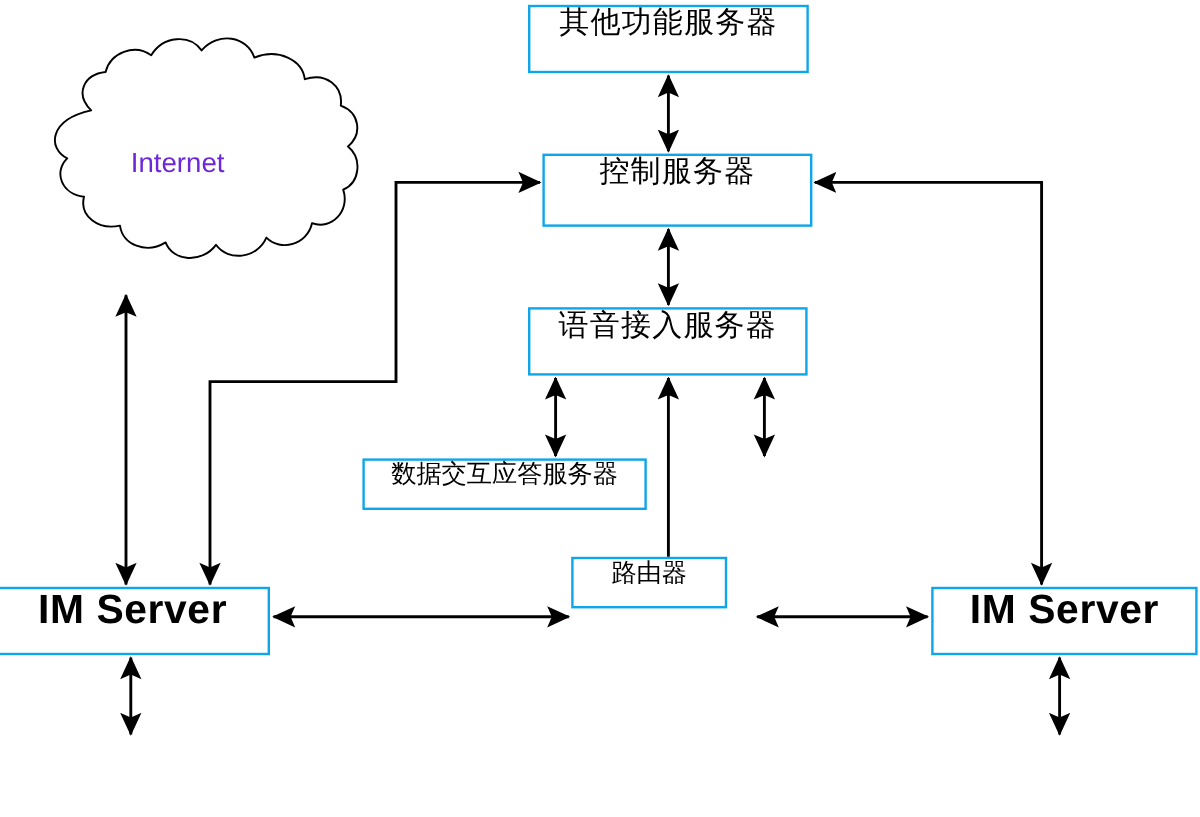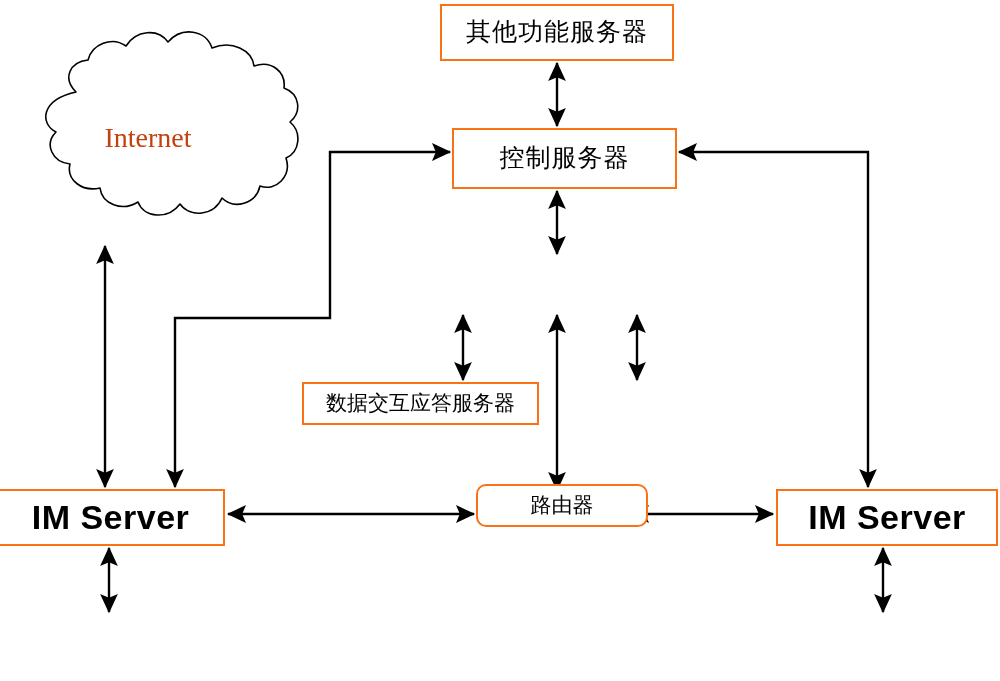--- a/index.html
+++ b/index.html
@@ -21,24 +21,24 @@
   #wires {
     position: absolute;
     left: 0;
     top: 0;
     width: 1000px;
     height: 681px;
   }
   .node {
     position: absolute;
     box-sizing: border-box;
-    border: 2px solid #f97316;
+    border: 2px solid #0ea5e9;
     background: #ffffff;
     display: flex;
-    align-items: center;
+    align-items: flex-start;
     justify-content: center;
     text-align: center;
     color: #000000;
     z-index: 5;
     line-height: 1.05;
   }
   .node .label {
     display: block;
     white-space: nowrap;
   }
@@ -57,35 +57,35 @@
     font-size: 34px;
     letter-spacing: 0.5px;
     font-weight: bold;
   }
   
   #node-other-function { left: 440px; top: 4px;   width: 234px; height: 57px; }
   #node-control        { left: 452px; top: 128px; width: 225px; height: 61px; }
   #node-voice-access   { left: 440px; top: 256px; width: 233px; height: 57px; }
   #node-data-response  { left: 302px; top: 382px; width: 237px; height: 43px; }
   #node-voice-intercom { left: 593px; top: 382px; width: 186px; height: 43px; }
-  #node-router         { left: 476px; top: 484px; width: 172px; height: 43px; border-radius: 10px; }
+  #node-router         { left: 476px; top: 464px; width: 130px; height: 43px; }
   #node-im-server-1    { left: -4px;  top: 489px; width: 229px; height: 57px; }
   #node-im-server-2    { left: 776px; top: 489px; width: 222px; height: 57px; }
   #node-client-1       { left: 22px;  top: 614px; width: 174px; height: 64px; }
   #node-client-2       { left: 796px; top: 614px; width: 174px; height: 64px; }
 
   #cloud-label {
     position: absolute;
     left: 58px;
     top: 122px;
     width: 180px;
     text-align: center;
-    font-family: Liberation Serif, serif;
-    font-size: 28px;
-    color: #c2410c;
+    font-family: Liberation Sans, sans-serif;
+    font-size: 23px;
+    color: #6d28d9;
     z-index: 6;
   }
 </style>
 </head>
 <body>
 
 <div id="diagram">
 
   <svg id="wires" viewBox="0 0 1000 681" xmlns="http://www.w3.org/2000/svg">
     <defs>
@@ -143,20 +143,23 @@
   <div id="cloud-label">Internet</div>
 
   <div class="node cjk" id="node-other-function">
     <span class="label">其他功能服务器</span>
   </div>
 
   <div class="node cjk" id="node-control">
     <span class="label">控制服务器</span>
   </div>
 
+  <div class="node cjk" id="node-voice-access">
+    <span class="label">语音接入服务器</span>
+  </div>
 
   <div class="node cjk-sm" id="node-data-response">
     <span class="label">数据交互应答服务器</span>
   </div>
 
 
   <div class="node cjk-sm" id="node-router">
     <span class="label">路由器</span>
   </div>
 

